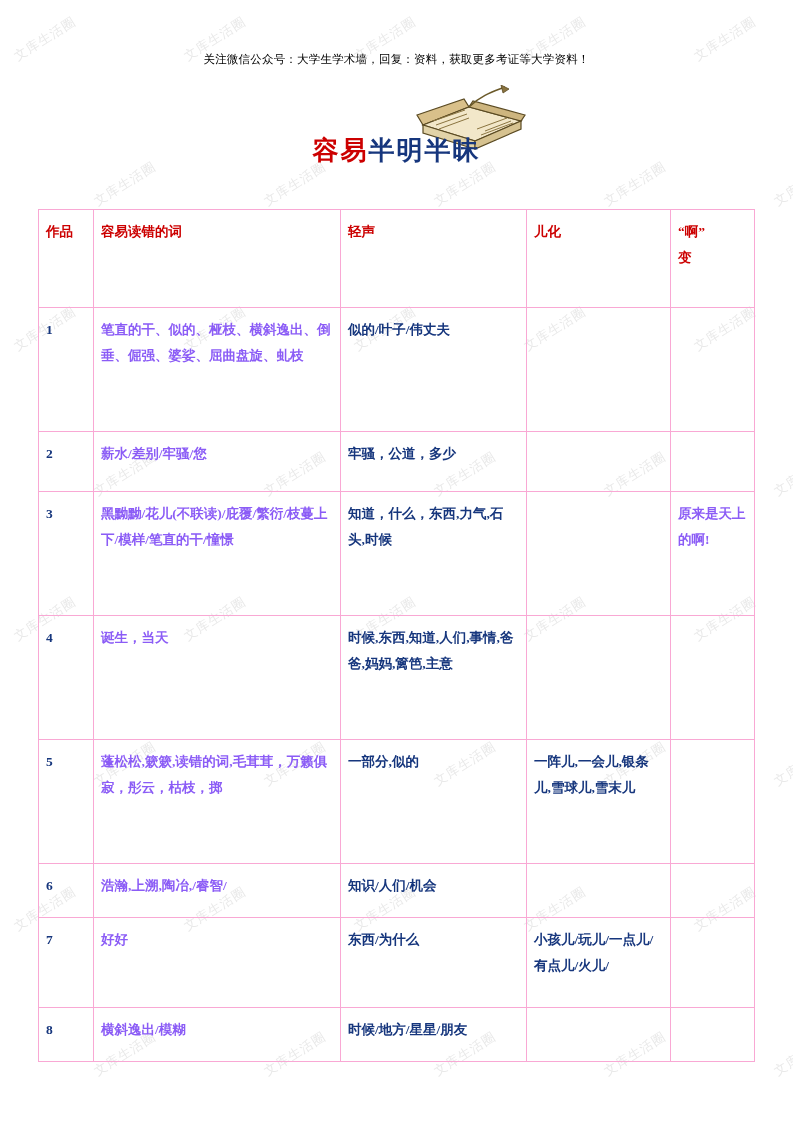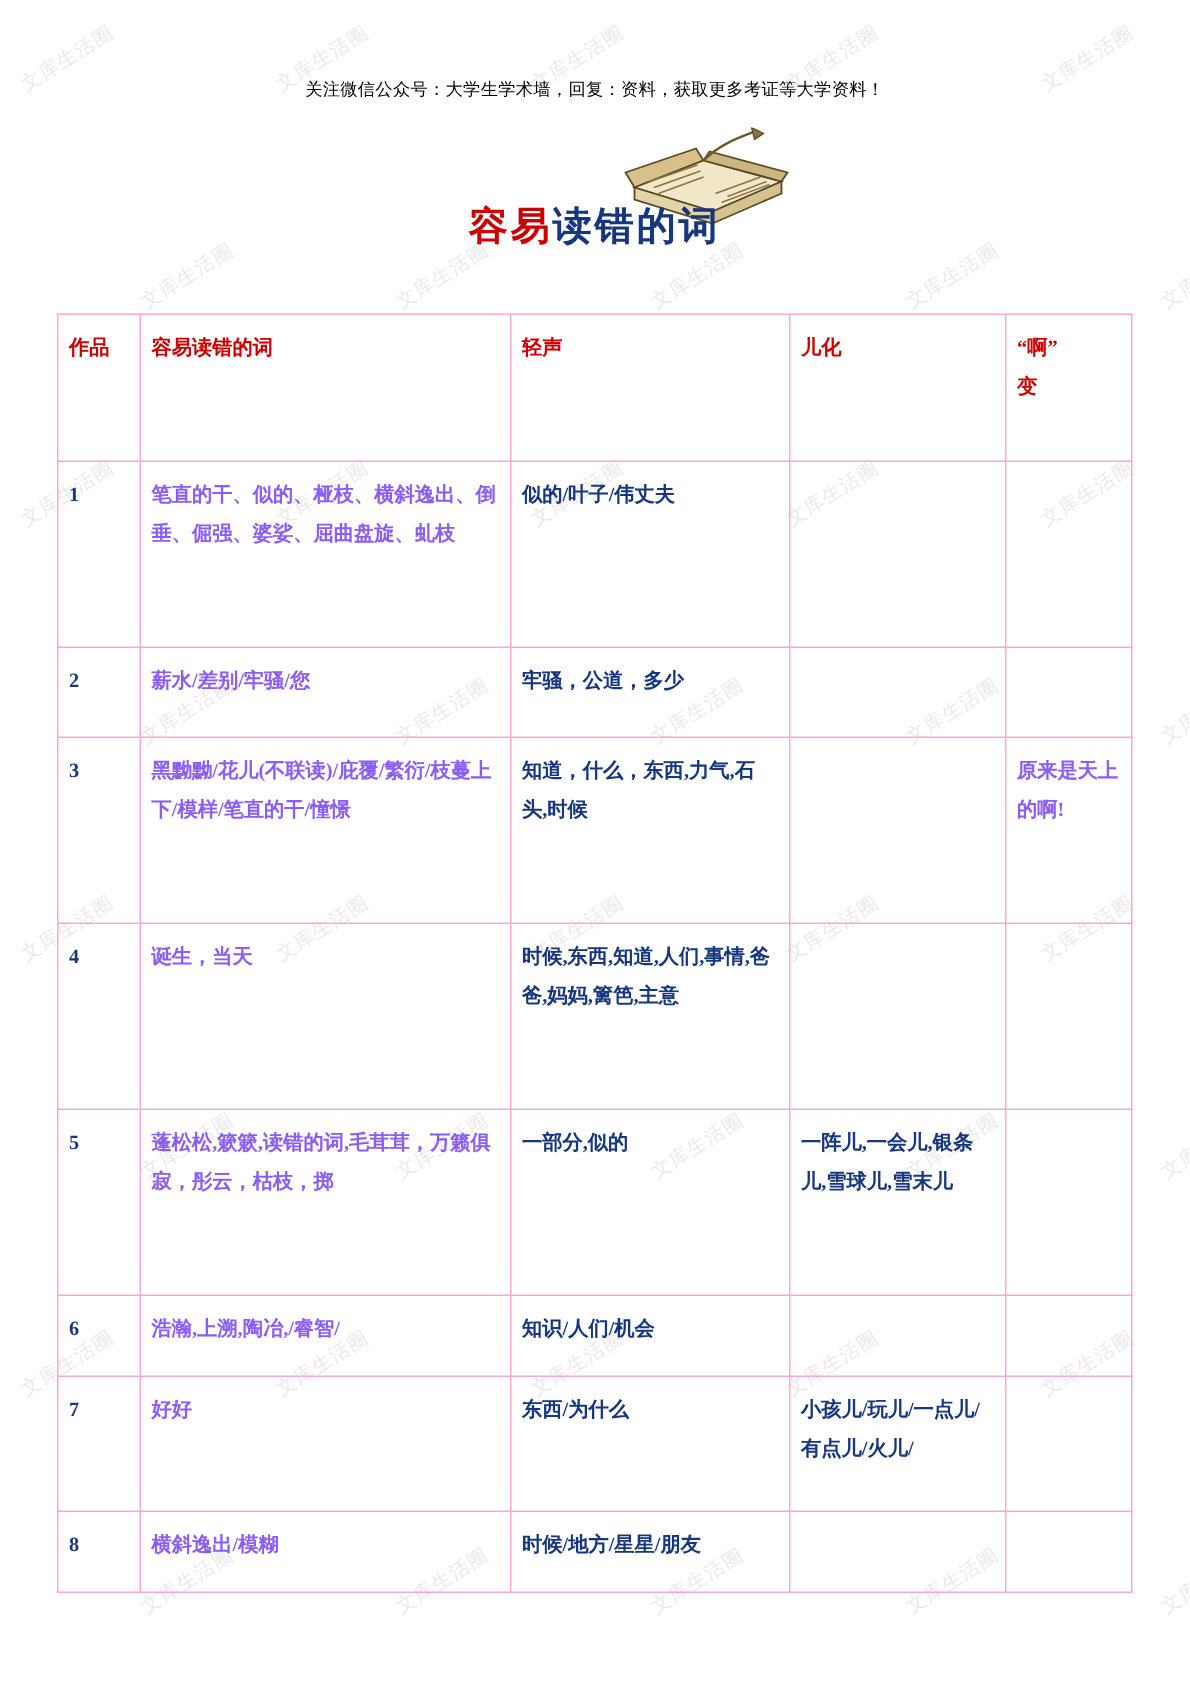--- a/index.html
+++ b/index.html
@@ -195,21 +195,21 @@
             <path d="M30,44 L60,33" stroke="#8a7440" stroke-width="1"></path>
             <path d="M72,50 L104,38" stroke="#8a7440" stroke-width="1"></path>
             <path d="M76,46 L102,36" stroke="#8a7440" stroke-width="1"></path>
             <path d="M68,44 L98,33" stroke="#8a7440" stroke-width="1"></path>
             <path d="M60,22 C72,10 86,6 96,2" fill="none" stroke="#6b5a2a" stroke-width="1.6"></path>
             <path d="M92,0 L100,4 L94,8 Z" fill="#8a7440" stroke="#5a4a22" stroke-width="0.8"></path>
           </g>
         </svg>
       </div>
       <div class="title-text">
-        <span>容易</span><span class="blue-part">读错的词</span>
+        <span>容易</span><span class="blue-part">半明半昧</span>
       </div>
     </div>
 
     <table class="main-table">
       <colgroup>
         <col class="col-a">
           <col class="col-b">
           <col class="col-c">
           <col class="col-d">
           <col class="col-e">

